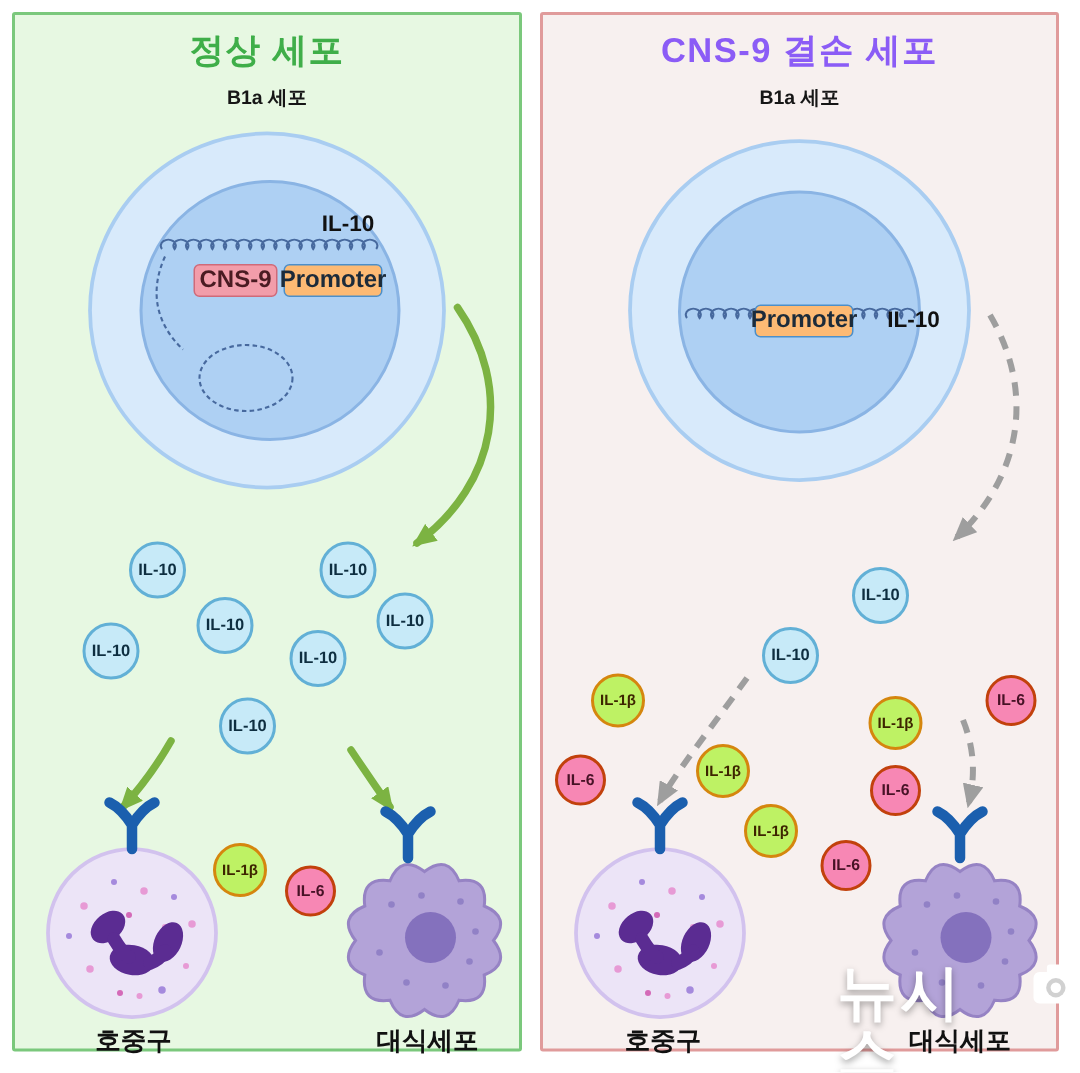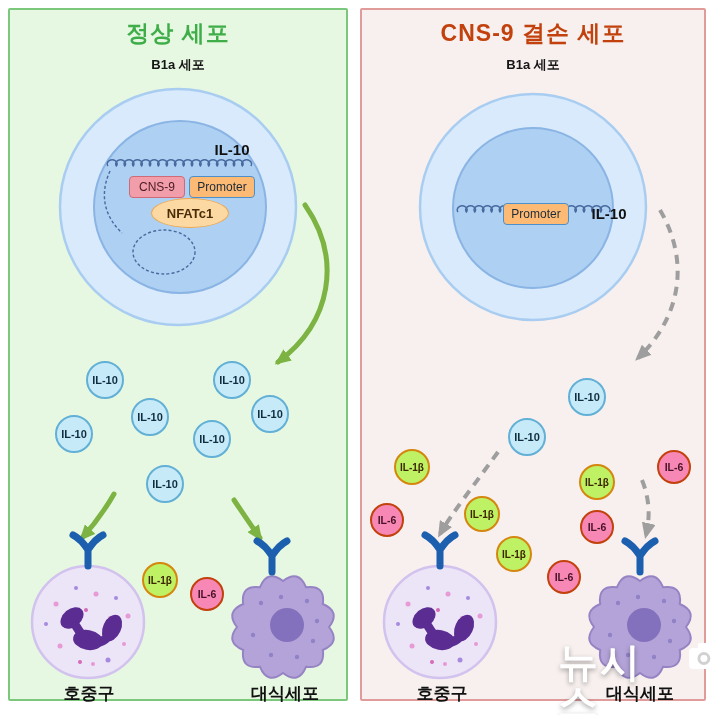--- a/index.html
+++ b/index.html
@@ -5,24 +5,24 @@
   html,body{margin:0;padding:0;background:#fff;}
   .stage{position:relative;width:720px;height:715px;background:#ffffff;
          font-family:"Liberation Sans","DejaVu Sans",sans-serif;overflow:hidden;}
   .panel{position:absolute;top:8px;height:693px;box-sizing:border-box;border-radius:2px;}
   .panel-left{left:8px;width:340px;background:#e7f8e2;border:2px solid #7bc87c;}
   .panel-right{left:360px;width:346px;background:#f7f0ef;border:2px solid #e09b9b;}
   .panel>*{position:absolute;z-index:2;box-sizing:border-box;}
   .canvas{position:absolute;left:0;top:0;z-index:1;}
   .title{left:0;width:100%;top:8px;text-align:center;font-size:23px;font-weight:bold;letter-spacing:1px;}
   .panel-left .title{color:#3fae49;}
-  .panel-right .title{color:#c2410c;}
+  .panel-right .title{color:#8b5cf6;}
   .subtitle{left:0;width:100%;top:46px;text-align:center;font-size:13px;font-weight:bold;color:#161616;}
   .gene-box{height:22px;display:flex;align-items:center;justify-content:center;
-            font-size:12px;font-weight:normal;color:#1c2b3a;border-radius:4px;}
+            font-size:16px;font-weight:bold;color:#1c2b3a;border-radius:4px;}
   .cns9{background:#f29daa;border:1.5px solid #cf6a79;width:56px;color:#4a1b22;}
   .promoter{background:#fdba74;border:1.5px solid #4d8fc9;width:66px;}
   .nfatc1{width:78px;height:30px;background:#fcd8a2;border:1.5px solid #eca751;border-radius:50%;
           display:flex;align-items:center;justify-content:center;font-size:13px;font-weight:bold;color:#4a2d08;}
   .gene-label{font-size:15px;font-weight:bold;color:#111;}
   .mol{width:38px;height:38px;border-radius:50%;background:#c7eaf8;border:2px solid #62b0d6;
        display:flex;align-items:center;justify-content:center;font-size:11px;font-weight:bold;color:#0e2e40;}
   .cyk{border-radius:50%;display:flex;align-items:center;justify-content:center;font-weight:bold;}
   .il1b{width:36px;height:36px;background:#bef264;border:2px solid #d5860e;font-size:10px;color:#3d2500;}
   .il6{width:34px;height:34px;background:#f787b4;border:2px solid #c2410c;font-size:10.5px;color:#471226;}
@@ -36,21 +36,20 @@
 
 <div class="stage">
 
   <div class="panel panel-left">
     <div class="title">정상 세포</div>
     <div class="subtitle">B1a 세포</div>
 
     <div class="gene-label" style="left:192px;top:131px;width:60px;text-align:center;">IL-10</div>
     <div class="gene-box cns9" style="left:119px;top:166px;">CNS-9</div>
     <div class="gene-box promoter" style="left:179px;top:166px;">Promoter</div>
-    <div class="nfatc1" style="left:141px;top:188px;">NFATc1</div>
 
     <div class="mol" style="left:76px;top:351px">IL-10</div>
     <div class="mol" style="left:203px;top:351px">IL-10</div>
     <div class="mol" style="left:45px;top:405px">IL-10</div>
     <div class="mol" style="left:121px;top:388px">IL-10</div>
     <div class="mol" style="left:241px;top:385px">IL-10</div>
     <div class="mol" style="left:183px;top:410px">IL-10</div>
     <div class="mol" style="left:136px;top:455px">IL-10</div>
 
     <div class="cyk il1b" style="left:132px;top:552px">IL-1β</div>

